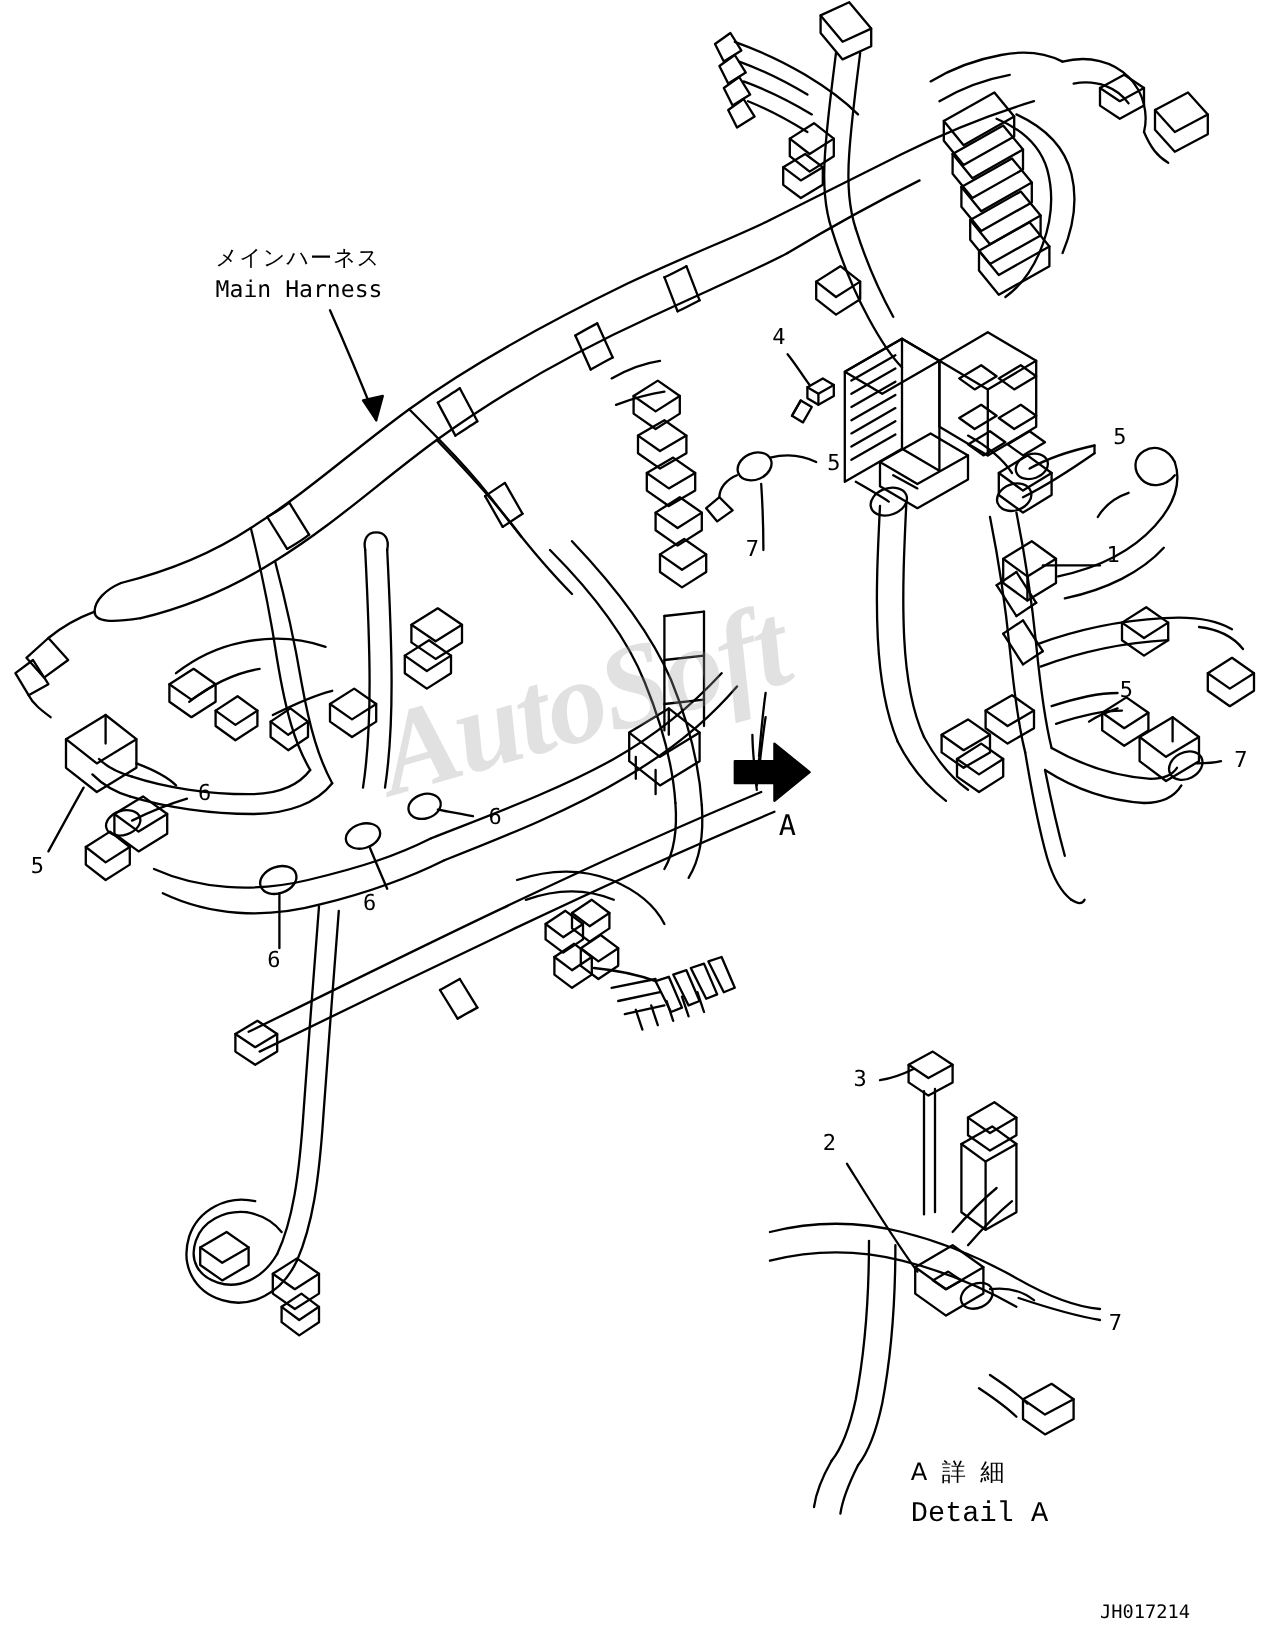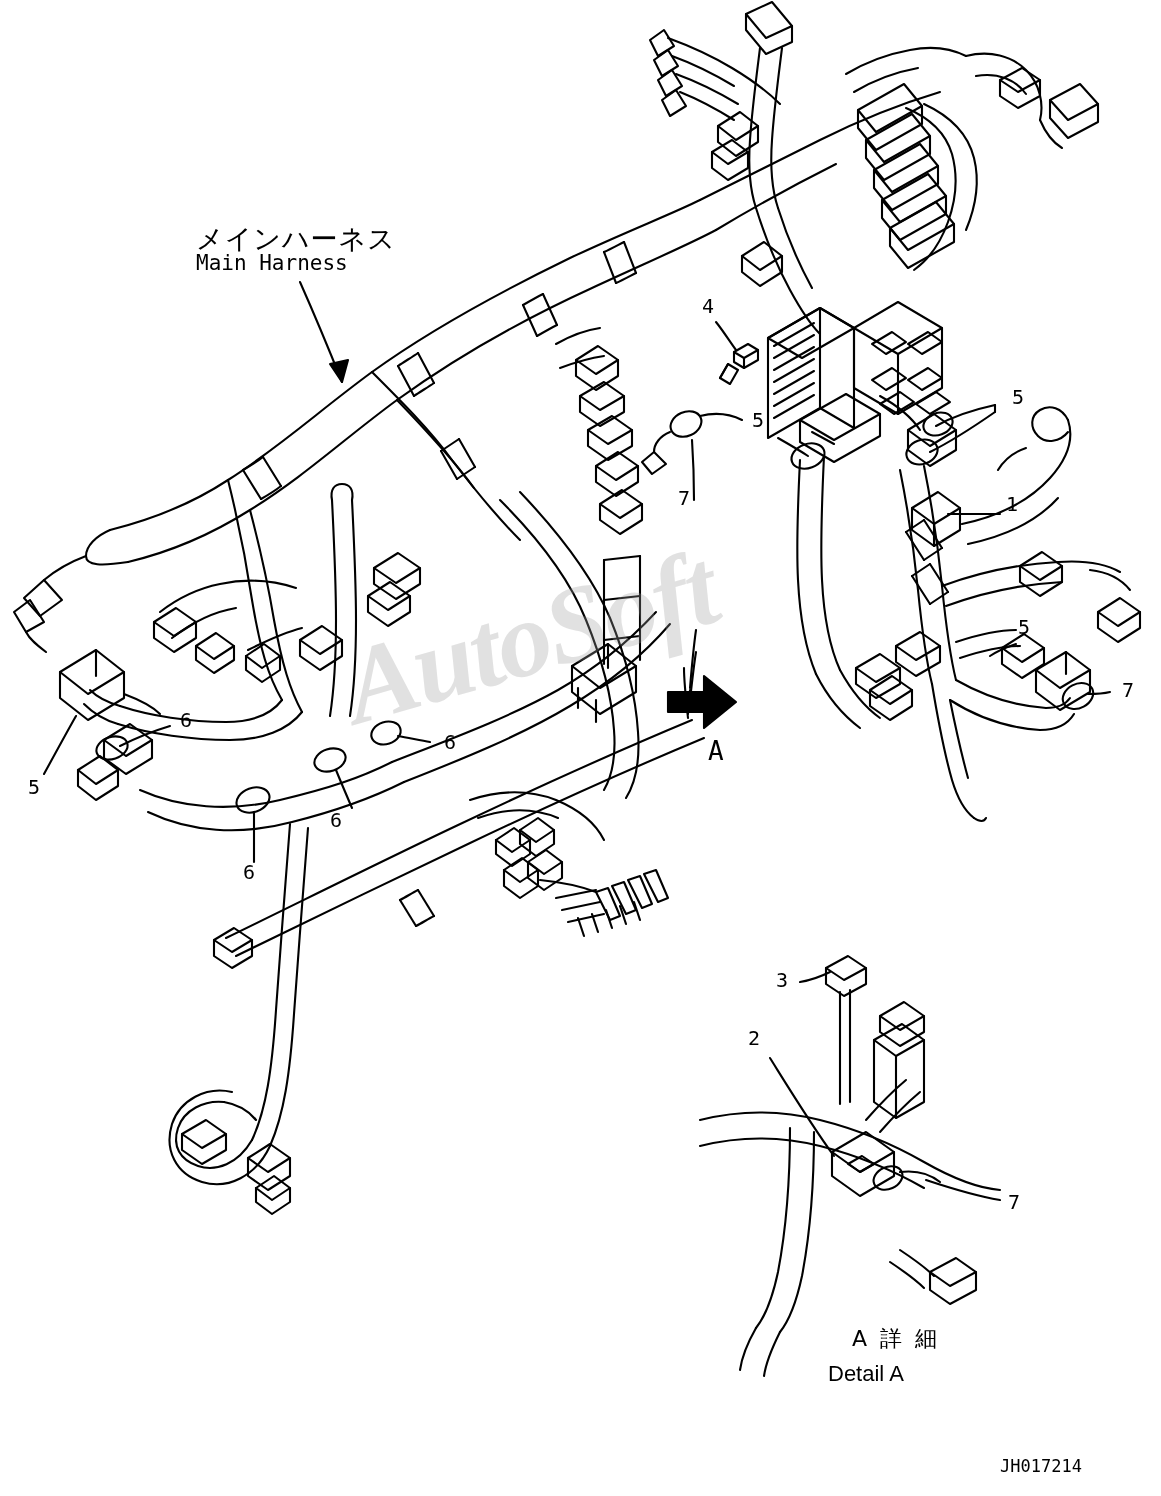--- a/index.html
+++ b/index.html
@@ -31,36 +31,36 @@
     white-space: pre;
     line-height: 1.25;
   }
   .callout {
     font-family: "DejaVu Sans Mono", monospace;
     font-size: 20px;
     color: #000;
   }
   .title-jp {
     font-family: "DejaVu Sans", sans-serif;
-    font-size: 27px;
+    font-size: 20px;
     letter-spacing: 1px;
   }
   .title-en {
     font-family: "DejaVu Sans Mono", monospace;
     font-size: 21px;
     letter-spacing: 0px;
   }
   .detail-jp {
     font-family: "DejaVu Sans", sans-serif;
     font-size: 22px;
     letter-spacing: 3px;
   }
   .detail-en {
-    font-family: Liberation Sans, sans-serif;
-    font-size: 22px;
+    font-family: Liberation Mono, monospace;
+    font-size: 26px;
   }
   .figno {
     font-family: "DejaVu Sans Mono", monospace;
     font-size: 17px;
   }
   .sectionletter {
     font-family: "DejaVu Sans Mono", monospace;
     font-size: 26px;
   }
   #watermark {
@@ -484,18 +484,18 @@
   <div class="lbl callout" style="left:1122px; top:678px;">7</div>
   <div class="lbl callout" style="left:180px; top:708px;">6</div>
   <div class="lbl callout" style="left:444px; top:730px;">6</div>
   <div class="lbl callout" style="left:330px; top:808px;">6</div>
   <div class="lbl callout" style="left:243px; top:860px;">6</div>
   <div class="lbl callout" style="left:28px; top:775px;">5</div>
   <div class="lbl callout" style="left:776px; top:968px;">3</div>
   <div class="lbl callout" style="left:748px; top:1026px;">2</div>
   <div class="lbl callout" style="left:1008px; top:1190px;">7</div>
 
-  <div class="lbl detail-jp" style="left:828px; top:1325px;margin-left:24px;">A 詳 細</div>
+  <div class="lbl detail-jp" style="left:828px; top:1325px;">A 詳 細</div>
   <div class="lbl detail-en" style="left:828px; top:1360px;">Detail A</div>
 
   <div class="lbl figno" style="left:1000px; top:1456px;">JH017214</div>
 
 </div>
 
 </body></html>

